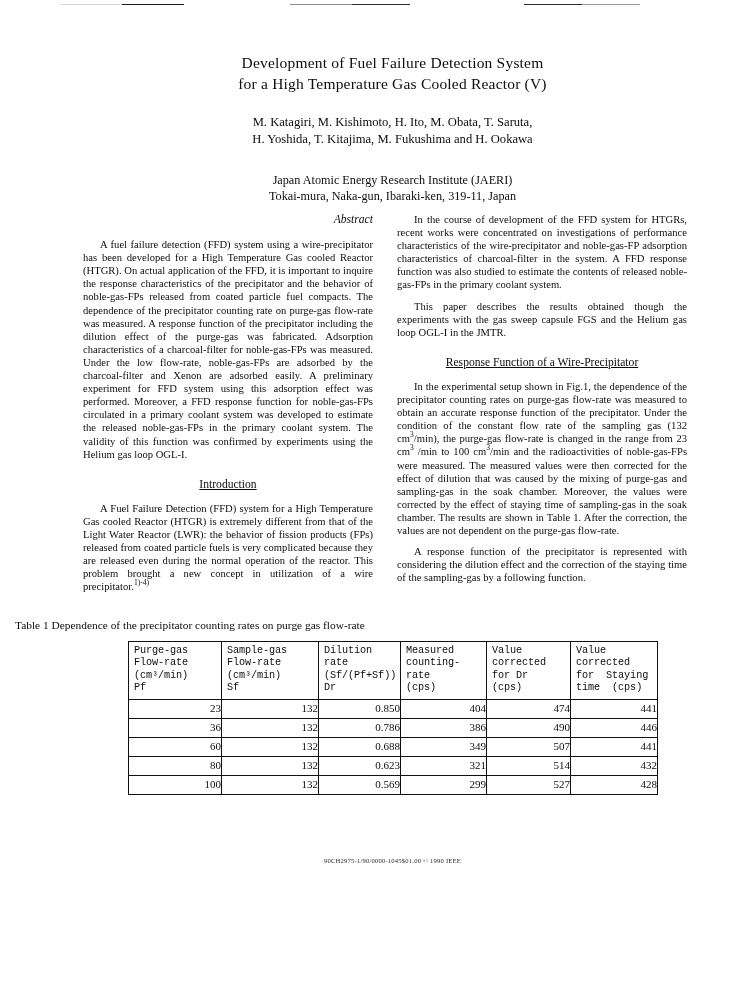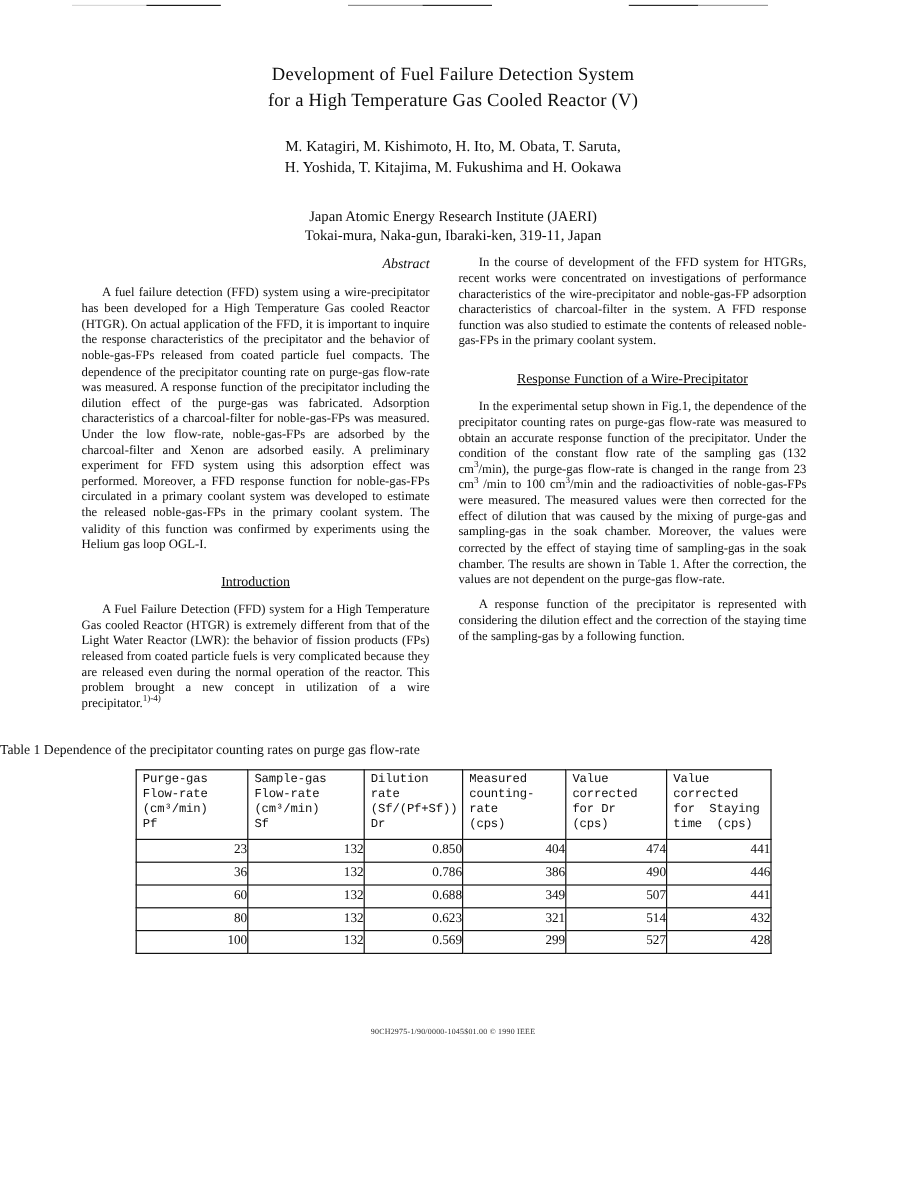--- a/index.html
+++ b/index.html
@@ -30,21 +30,21 @@
   }
   .sm1 { left: 60px;  top: 4px; width: 62px;  background: #d8d8d8; }
   .sm2 { left: 122px; top: 4px; width: 62px;  background: #1a1a1a; }
   .sm3 { left: 290px; top: 4px; width: 62px;  background: #8e8e8e; }
   .sm4 { left: 352px; top: 4px; width: 58px;  background: #2b2b2b; }
   .sm5 { left: 524px; top: 4px; width: 58px;  background: #2b2b2b; }
   .sm6 { left: 582px; top: 4px; width: 58px;  background: #9a9a9a; }
 
   .page {
     position: absolute;
-    top: 0; left: 0;
+    top: 0; left: 15px;
     width: 613px;
     height: 1000px;
   }
 
   
   .title-block {
     position: absolute;
     top: 52px;
     left: 0;
     width: 755px;
@@ -196,20 +196,21 @@
   <div class="col col-left">
     <div class="sec-italic">Abstract</div>
     <p class="para">A fuel failure detection (FFD) system using a wire-precipitator has been developed for a High Temperature Gas cooled Reactor (HTGR). On actual application of the  FFD, it is important to inquire the response characteristics of the precipitator and  the behavior of noble-gas-FPs released from coated particle fuel compacts.   The dependence of the precipitator counting rate on   purge-gas flow-rate was measured. A response function of  the precipitator including the dilution effect of the  purge-gas was fabricated. Adsorption characteristics of a charcoal-filter for noble-gas-FPs was measured. Under the low flow-rate, noble-gas-FPs are adsorbed by the charcoal-filter and Xenon are adsorbed easily. A preliminary experiment for FFD system using this adsorption effect was performed. Moreover, a FFD response function for noble-gas-FPs circulated in a primary coolant system  was developed to estimate the released noble-gas-FPs in the primary coolant system. The validity of this function was confirmed by experiments using the Helium gas loop OGL-I.</p>
 
     <div class="sec-center">Introduction</div>
     <p class="para"><span>A Fuel Failure Detection (FFD) system  for a High Temperature Gas cooled Reactor (HTGR) is extremely different from that of the Light Water Reactor (LWR): the behavior of fission products (FPs) released from coated  particle fuels is very complicated because they are released even during the normal operation of the reactor.  This problem brought a new concept in utilization of a wire precipitator.</span><sup>1)-4)</sup></p>
   </div>
 
   <div class="col col-right">
     <p class="para">In the course of development of the FFD system for HTGRs, recent works were concentrated on investigations of performance characteristics of the wire-precipitator and noble-gas-FP adsorption characteristics of charcoal-filter in the system. A FFD response function  was also studied to estimate the contents of released noble-gas-FPs  in the primary coolant system.</p>
+    <p class="para">This paper describes  the  results obtained though the experiments with the gas sweep capsule FGS and the Helium gas loop  OGL-I in  the JMTR.</p>
 
     <div class="sec-center">Response Function of a Wire-Precipitator</div>
 
     <p class="para"><span>In the experimental setup shown in Fig.1, the  dependence of the precipitator counting  rates  on purge-gas flow-rate was measured to obtain an accurate  response function of the precipitator. Under the condition of  the constant flow rate of the sampling gas (132 cm</span><sup>3</sup><span>/min), the purge-gas flow-rate is changed in the range from 23 cm</span><sup>3</sup><span> /min to 100 cm</span><sup>3</sup><span>/min and the radioactivities  of noble-gas-FPs were measured. The measured values were then corrected for the effect of dilution that was caused by the mixing of purge-gas and sampling-gas in the soak chamber. Moreover,  the  values were corrected by the effect of staying time of sampling-gas in the soak chamber. The results are shown in Table 1. After the correction, the values are not dependent on the purge-gas flow-rate.</span></p>
 
     <p class="para">A response function of the precipitator is represented with considering the dilution effect and the correction of the staying time of the sampling-gas  by a following function.</p>
   </div>
 
   <div class="table-caption">Table 1  Dependence of the precipitator counting rates on purge gas flow-rate</div>
 

